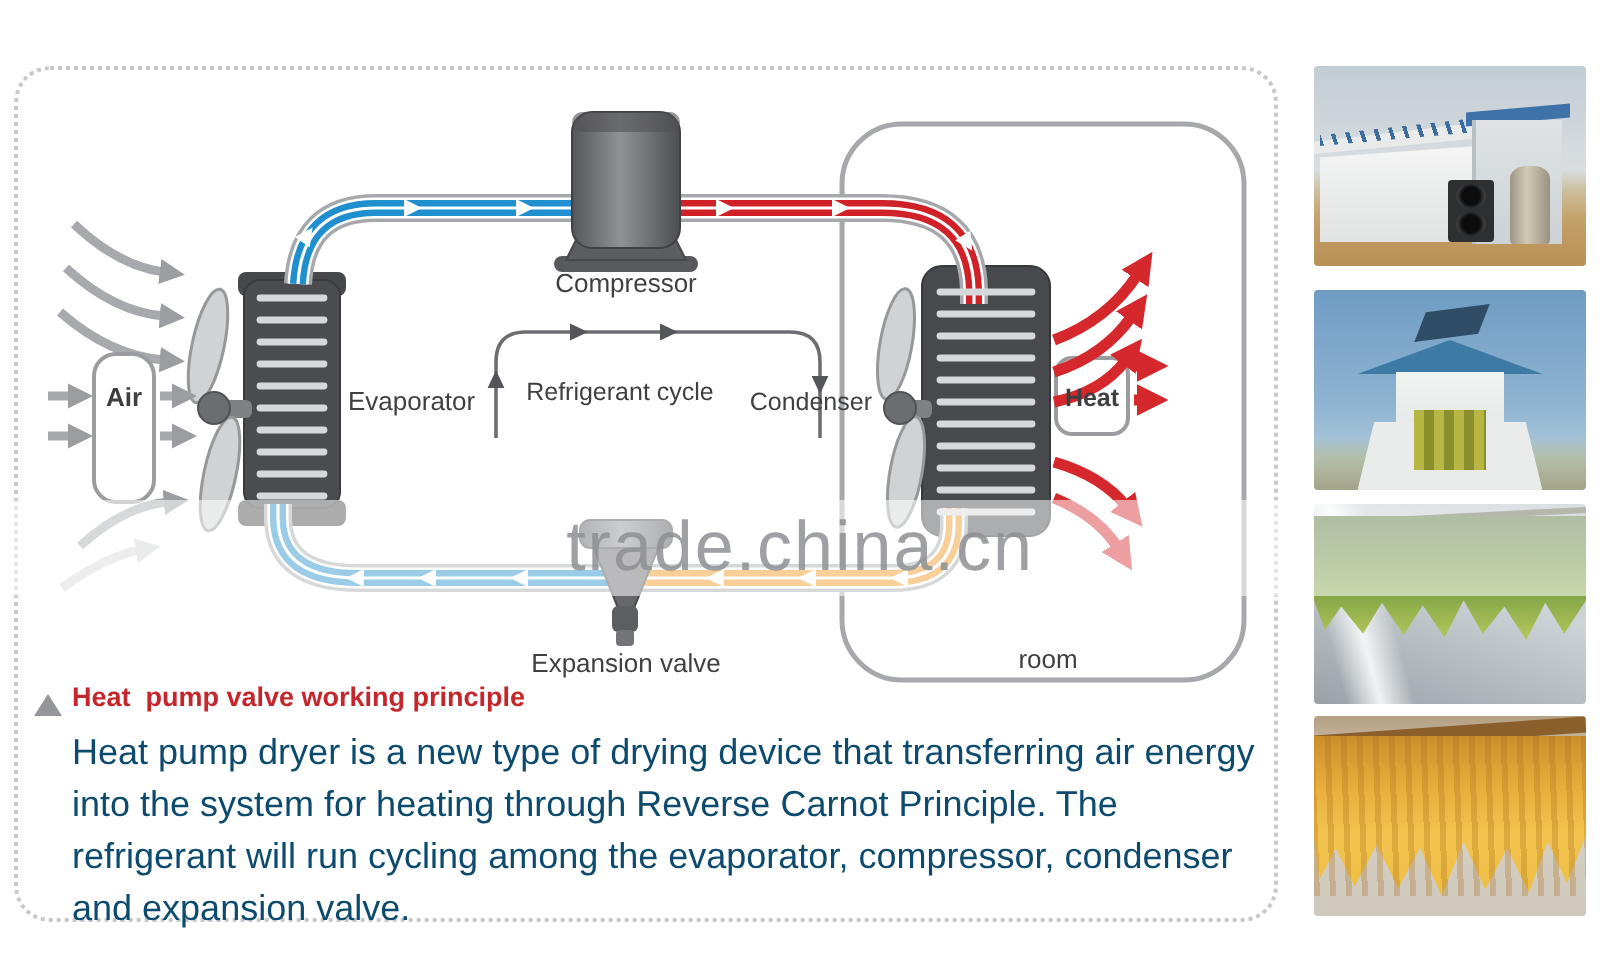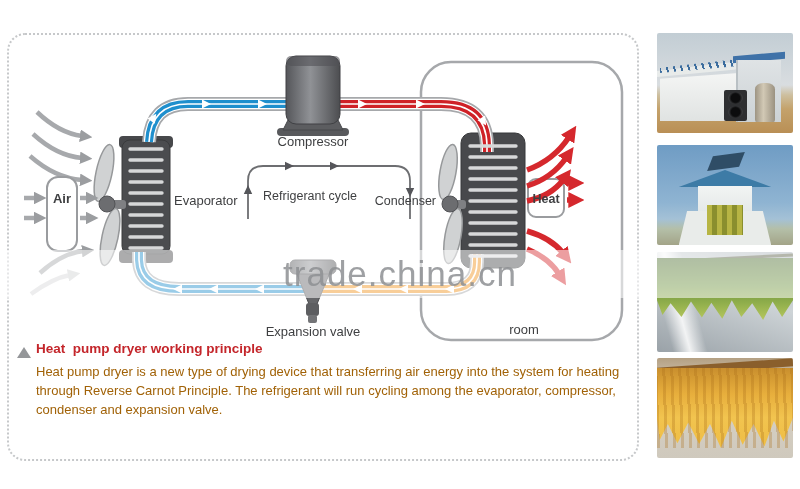--- a/index.html
+++ b/index.html
@@ -11,21 +11,21 @@
   svg text{font-family:"Liberation Sans",sans-serif;fill:#3e3f41;}
   .lbl{font-size:13px;}
   .lbl-sm{font-size:12.5px;}
   .lbl-b{font-weight:bold;}
   
   .caption{position:absolute;left:17px;top:341px;width:615px;}
   .tri{position:absolute;left:0;top:6px;width:0;height:0;
        border-left:7px solid transparent;border-right:7px solid transparent;
        border-bottom:11px solid #949699;}
   .caption h3{margin:0 0 7px 19px;font-size:13.5px;color:#c4262b;white-space:pre-wrap;}
-  .caption p{margin:0 0 16px 19px;width:600px;font-size:13px;line-height:1.45;color:#a16207;}
+  .caption p{margin:0 0 16px 19px;width:600px;font-size:18px;line-height:1.45;color:#0c4a6e;}
   
   .watermark{position:absolute;left:0;top:211px;width:800px;height:48px;
              background:rgba(255,255,255,0.55);display:flex;align-items:center;justify-content:center;
              z-index:6;pointer-events:none;margin-top:39px;}
   .watermark span{font-size:35px;color:#8e9093;opacity:.85;letter-spacing:1px;}
   
   .photo{position:absolute;left:657px;width:136px;height:100px;overflow:hidden;border-radius:2px;}
   .photo>div{position:absolute;}
   .p1{top:33px;background:linear-gradient(180deg,#c2cdd4 0%,#d9dde0 52%,#cdbf9f 62%,#c4a26b 76%,#b98f55 100%);}
   .p1 .roofL{left:0;top:28%;width:62%;height:16%;background:#e8ebea;
@@ -210,21 +210,21 @@
     <text x="313" y="146" text-anchor="middle" class="lbl">Compressor</text>
     <text x="310" y="200" text-anchor="middle" class="lbl-sm">Refrigerant cycle</text>
     <text x="436" y="205" text-anchor="end" class="lbl-sm">Condenser</text>
     <text x="546" y="203" text-anchor="middle" class="lbl-sm lbl-b">Heat</text>
     <text x="313" y="336" text-anchor="middle" class="lbl">Expansion valve</text>
     <text x="524" y="334" text-anchor="middle" class="lbl">room</text>
   </svg>
 
   <div class="caption">
     <div class="tri"></div>
-    <h3>Heat  pump dryer working principle</h3>
+    <h3>Heat  pump valve working principle</h3>
     <p>Heat pump dryer is a new type of drying device that transferring air energy into the system for heating through Reverse Carnot Principle. The refrigerant will run cycling among the evaporator, compressor, condenser and expansion valve.</p>
   </div>
 
   <div class="photo p1">
     <div class="wallL"></div>
     <div class="roofL"></div>
     <div class="slats"></div>
     <div class="roofR"></div>
     <div class="wallR"></div>
     <div class="hpunit"></div>

